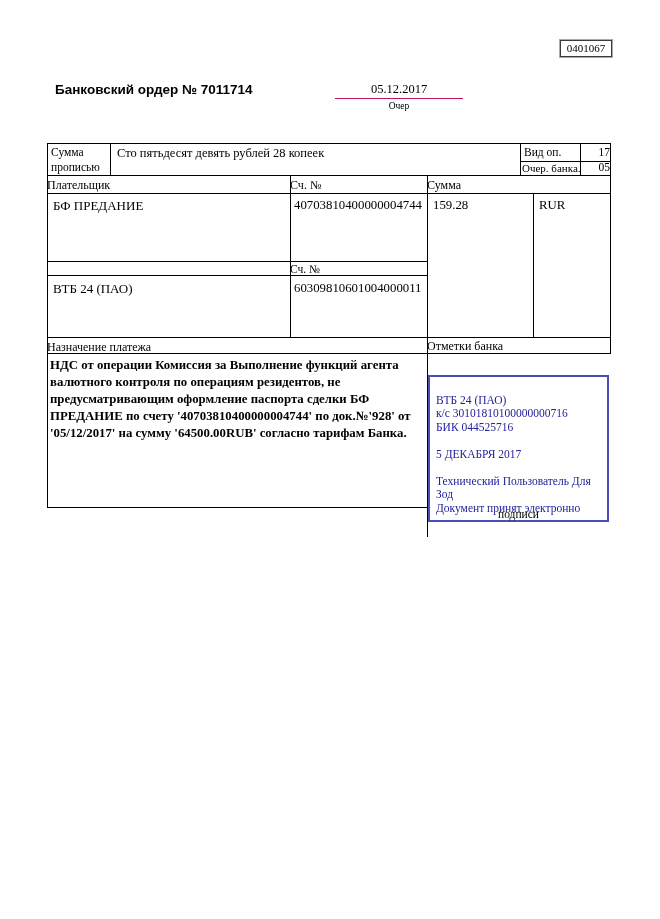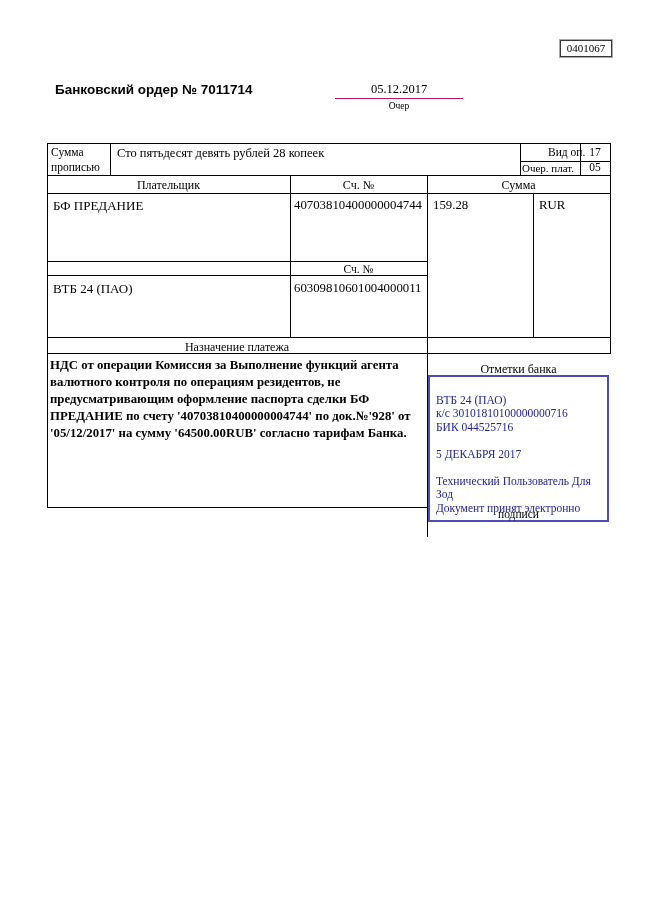--- a/index.html
+++ b/index.html
@@ -5,38 +5,38 @@
   * { margin:0; padding:0; box-sizing:border-box; }
   html,body { background:#888; }
   #page {
     position:relative; width:660px; height:919px; background:#fff;
     font-family:"Liberation Serif", serif; color:#000; overflow:hidden;
     margin:0 auto;
   }
   .hline { position:absolute; height:1px; background:#000; }
   .vline { position:absolute; width:1px; background:#000; }
   .txt  { position:absolute; white-space:nowrap; }
-  .ctr  { text-align:center; white-space:nowrap; }
+  .ctr  { text-align:right; white-space:nowrap; }
 
   #form-code {
     position:absolute; left:560px; top:40px; width:52px; height:17px;
     border:1px solid #3a3a3a; outline:1px solid #aaa;
     font-size:11px; line-height:15px; text-align:center;
   }
   #doc-title {
     position:absolute; left:55px; top:82px;
     font-family:"Liberation Sans", sans-serif; font-weight:bold; font-size:13.5px;
   }
   #date-block { position:absolute; left:335px; top:82px; width:128px; }
   #date-value { display:block; text-align:center; font-size:12.5px;
     border-bottom:1px solid #be185d; padding-bottom:1px; }
   #date-label { display:block; text-align:center; font-size:9.5px; margin-top:2px; }
 
   .cell-label { font-size:11.5px; }
-  .col-header { position:absolute; text-align:center; font-size:12px; }
+  .col-header { position:absolute; text-align:left; font-size:12px; }
   .data-val   { position:absolute; font-size:12.8px; white-space:nowrap; }
 
   #sum-words-label { position:absolute; left:51px; top:145px; width:56px;
     font-size:11.5px; line-height:15px; white-space:normal; }
   #sum-words-text { position:absolute; left:117px; top:146px; width:398px; font-size:12.5px; }
 
   #purpose-text { position:absolute; left:50px; top:357px; width:378px;
     font-size:12.8px; line-height:17px; white-space:normal;font-weight:bold; }
 
   #bank-stamp-box {
@@ -74,42 +74,42 @@
   <div class="vline" style="left:110px;top:143px;height:33px"></div>
   <div class="vline" style="left:520px;top:143px;height:33px"></div>
   <div class="vline" style="left:580px;top:143px;height:33px"></div>
   <div class="vline" style="left:290px;top:175px;height:162px"></div>
   <div class="vline" style="left:427px;top:175px;height:362px"></div>
   <div class="vline" style="left:533px;top:193px;height:144px"></div>
   <div class="vline" style="left:610px;top:143px;height:211px"></div>
 
   <div id="sum-words-label">Сумма прописью</div>
   <div id="sum-words-text">Сто пятьдесят девять рублей 28 копеек</div>
-  <div class="txt cell-label" style="left:548px;top:146px">Вид оп.</div>
+  <div class="txt cell-label" style="left:524px;top:146px">Вид оп.</div>
   <div class="txt cell-label ctr" style="left:580px;top:146px;width:30px">17</div>
-  <div class="txt ctr" style="left:522px;top:162px;font-size:11px">Очер. плат.</div>
+  <div class="txt ctr" style="left:522px;top:162px;font-size:11px">Очер. банка.</div>
   <div class="txt cell-label ctr" style="left:580px;top:161px;width:30px">05</div>
 
   <div class="col-header" style="left:47px;top:178px;width:243px">Плательщик</div>
   <div class="col-header" style="left:290px;top:178px;width:137px">Сч. №</div>
   <div class="col-header" style="left:427px;top:178px;width:183px">Сумма</div>
 
   <div class="data-val" style="left:53px;top:198px;font-size:13px">БФ ПРЕДАНИЕ</div>
   <div class="data-val" style="left:294px;top:198px">40703810400000004744</div>
   <div class="data-val" style="left:433px;top:198px">159.28</div>
   <div class="data-val" style="left:539px;top:198px">RUR</div>
 
   <div class="col-header" style="left:290px;top:263px;width:137px;font-size:11.5px">Сч. №</div>
   <div class="data-val" style="left:53px;top:281px;font-size:13px">ВТБ 24 (ПАО)</div>
   <div class="data-val" style="left:294px;top:281px">60309810601004000011</div>
 
   <div class="col-header" style="left:47px;top:340px;width:380px">Назначение платежа</div>
   <div id="purpose-text">НДС от операции Комиссия за Выполнение функций агента валютного контроля по операциям резидентов, не предусматривающим оформление паспорта сделки БФ ПРЕДАНИЕ по счету '40703810400000004744' по док.№'928' от '05/12/2017' на сумму '64500.00RUB' согласно тарифам Банка.</div>
 
-  <div class="col-header" style="left:427px;top:362px;width:183px">Отметки банка</div>
+  <div class="col-header" style="left:427px;top:339px;width:183px">Отметки банка</div>
   <div id="bank-stamp-box" style="color: rgb(34, 34, 155); border-color: rgb(77, 77, 186);">
     <span>ВТБ 24 (ПАО)
 к/с 30101810100000000716
 БИК 044525716
 
 5 ДЕКАБРЯ 2017
 
 Технический Пользователь Для
 Зод
 Документ принят электронно</span>

